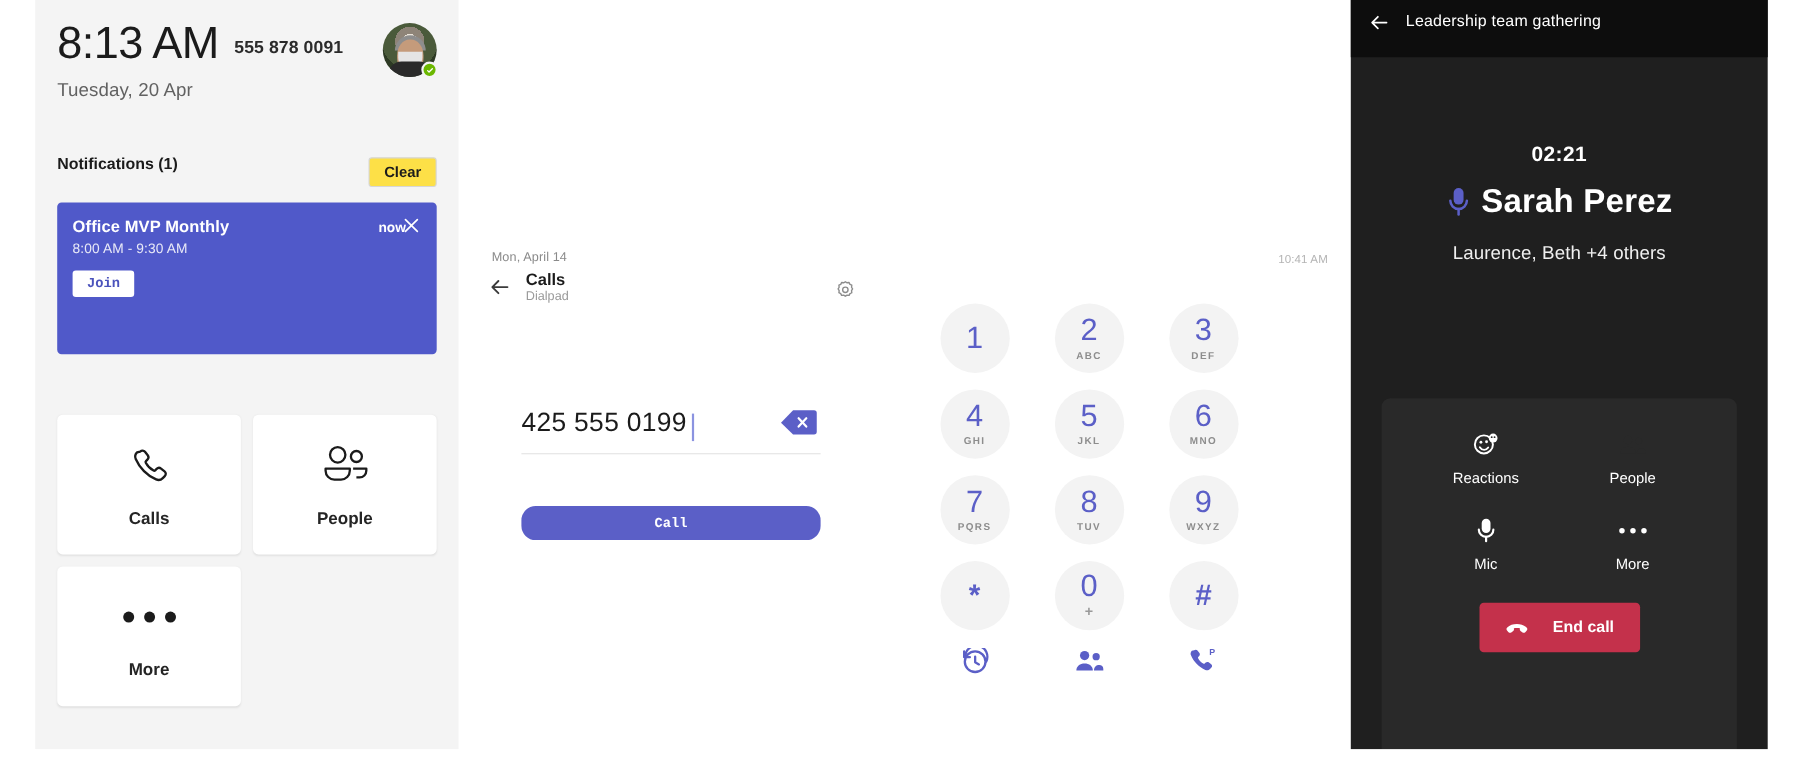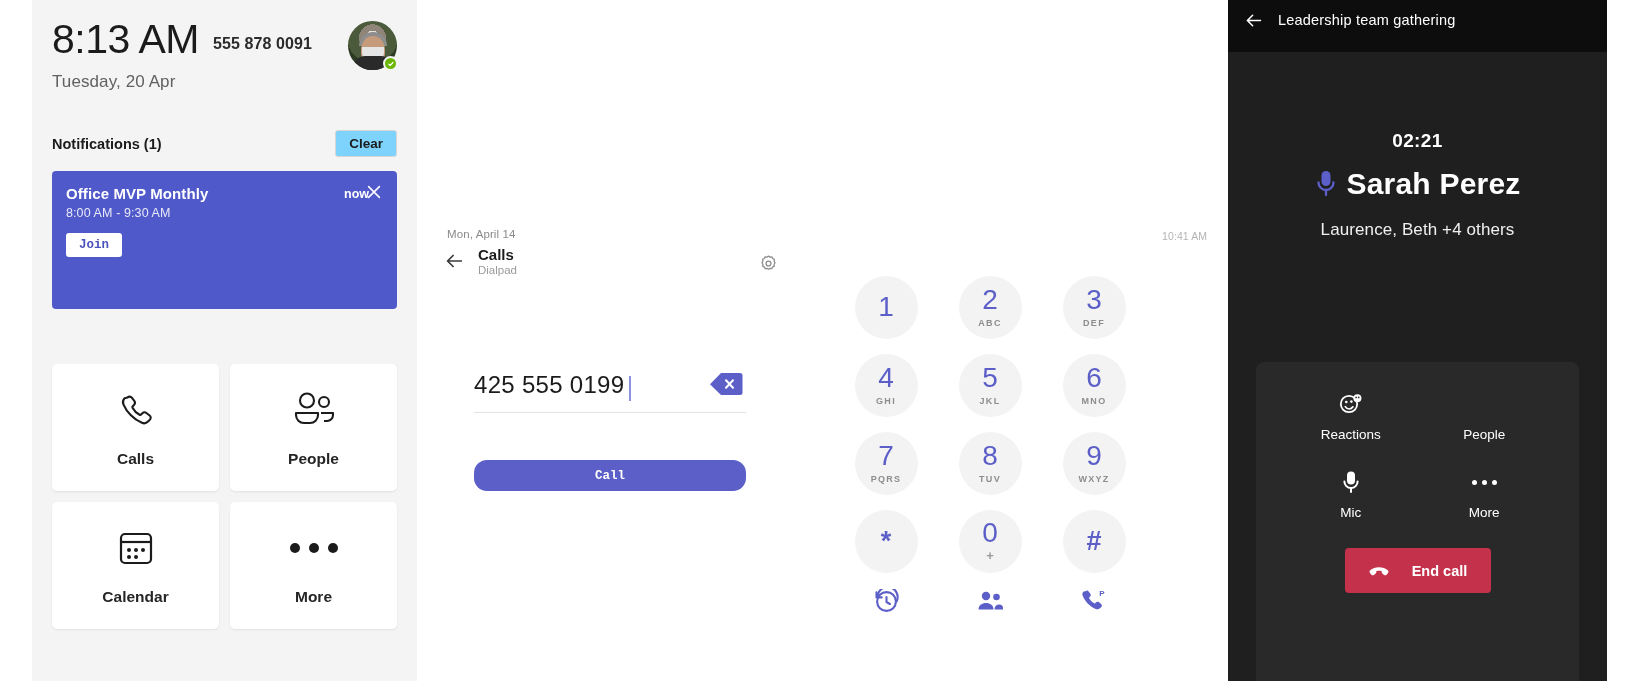--- a/index.html
+++ b/index.html
@@ -60,24 +60,25 @@
 
   .clock-date {
     font-size: 17px; color: #616161; margin-top: 2px; letter-spacing: 0.1px;
   }
 
   .notif-head {
     display: flex; align-items: center; margin-top: 38px;
   }
   .notif-title { font-size: 14.5px; font-weight: 700; color: #1b1b1b; }
   .clear-btn {
-    margin-left: auto; background: #7dd3fc; border: 1px solid #d6d6d6;
+    margin-left: auto; background: #fde047; border: 1px solid #d6d6d6;
     border-radius: 3px; padding: 5px 13px;
     font-size: 13.5px; font-weight: 600; color: #1b1b1b; cursor: pointer;
     font-family: "Liberation Sans", sans-serif;
+    margin-top: 13px;
   }
 
   .notif-card {
     margin-top: 14px; background: #5059c9; border-radius: 4px;
     padding: 14px 14px 16px 14px; position: relative; height: 138px;
   }
   .notif-card-top { display: flex; align-items: flex-start; }
   .notif-card-title {
     font-size: 15px; font-weight: 600; color: #ffffff; letter-spacing: 0.1px;
   }
@@ -311,34 +312,20 @@
             <svg width="48" height="40" viewBox="0 0 48 40">
               <circle cx="17" cy="10.5" r="7" fill="none" stroke="#1b1b1b" stroke-width="2.1"></circle>
               <circle cx="34" cy="12" r="5" fill="none" stroke="#1b1b1b" stroke-width="2.1"></circle>
               <path d="M6 23h22v2c0 4.4-3.6 8-8 8h-6c-4.4 0-8-3.6-8-8v-2z" fill="none" stroke="#1b1b1b" stroke-width="2.1" stroke-linejoin="round"></path>
               <path d="M31 23h12v2c0 3.3-2.7 6-6 6h-3" fill="none" stroke="#1b1b1b" stroke-width="2.1" stroke-linejoin="round"></path>
             </svg>
           </div>
           <div class="tile-label">People</div>
         </div>
 
-        <div class="tile">
-          <div class="tile-icon">
-            <svg width="44" height="44" viewBox="0 0 44 44">
-              <rect x="7" y="8" width="30" height="29" rx="4" fill="none" stroke="#1b1b1b" stroke-width="2.2"></rect>
-              <path d="M7 16h30" stroke="#1b1b1b" stroke-width="2.2"></path>
-              <circle cx="15" cy="24" r="2" fill="#1b1b1b"></circle>
-              <circle cx="22" cy="24" r="2" fill="#1b1b1b"></circle>
-              <circle cx="29" cy="24" r="2" fill="#1b1b1b"></circle>
-              <circle cx="15" cy="31" r="2" fill="#1b1b1b"></circle>
-              <circle cx="22" cy="31" r="2" fill="#1b1b1b"></circle>
-            </svg>
-          </div>
-          <div class="tile-label">Calendar</div>
-        </div>
 
         <div class="tile">
           <div class="tile-icon">
             <div class="dots-row">
                 <i class="dot"></i>
                 <i class="dot"></i>
                 <i class="dot"></i>
               </div>
           </div>
           <div class="tile-label">More</div>

